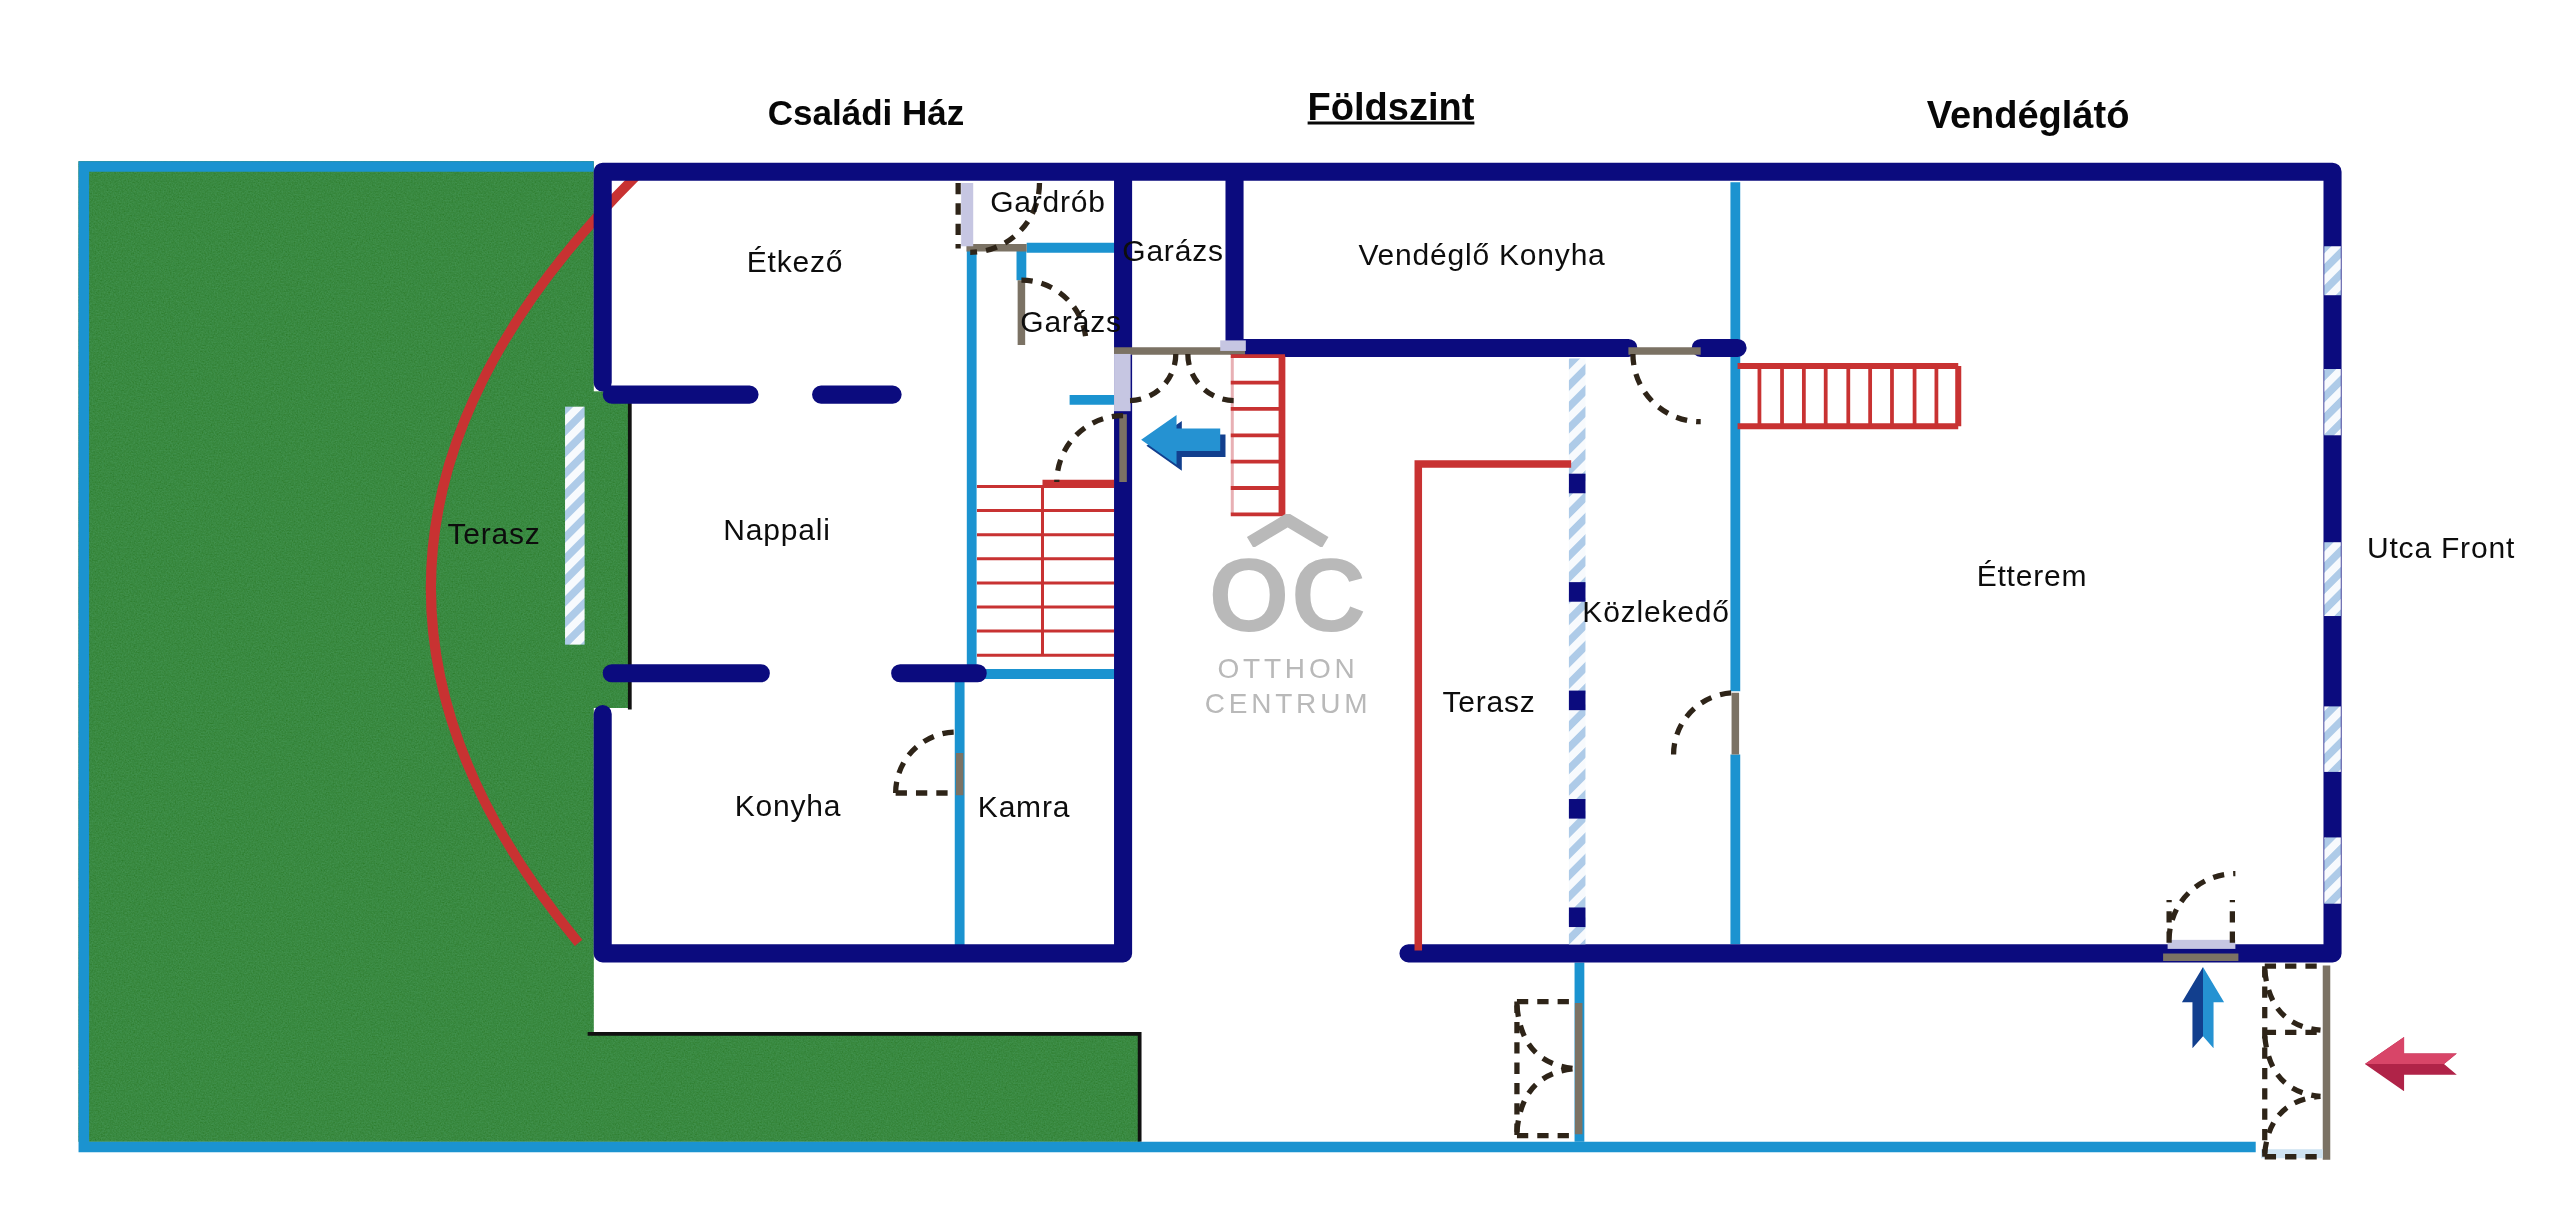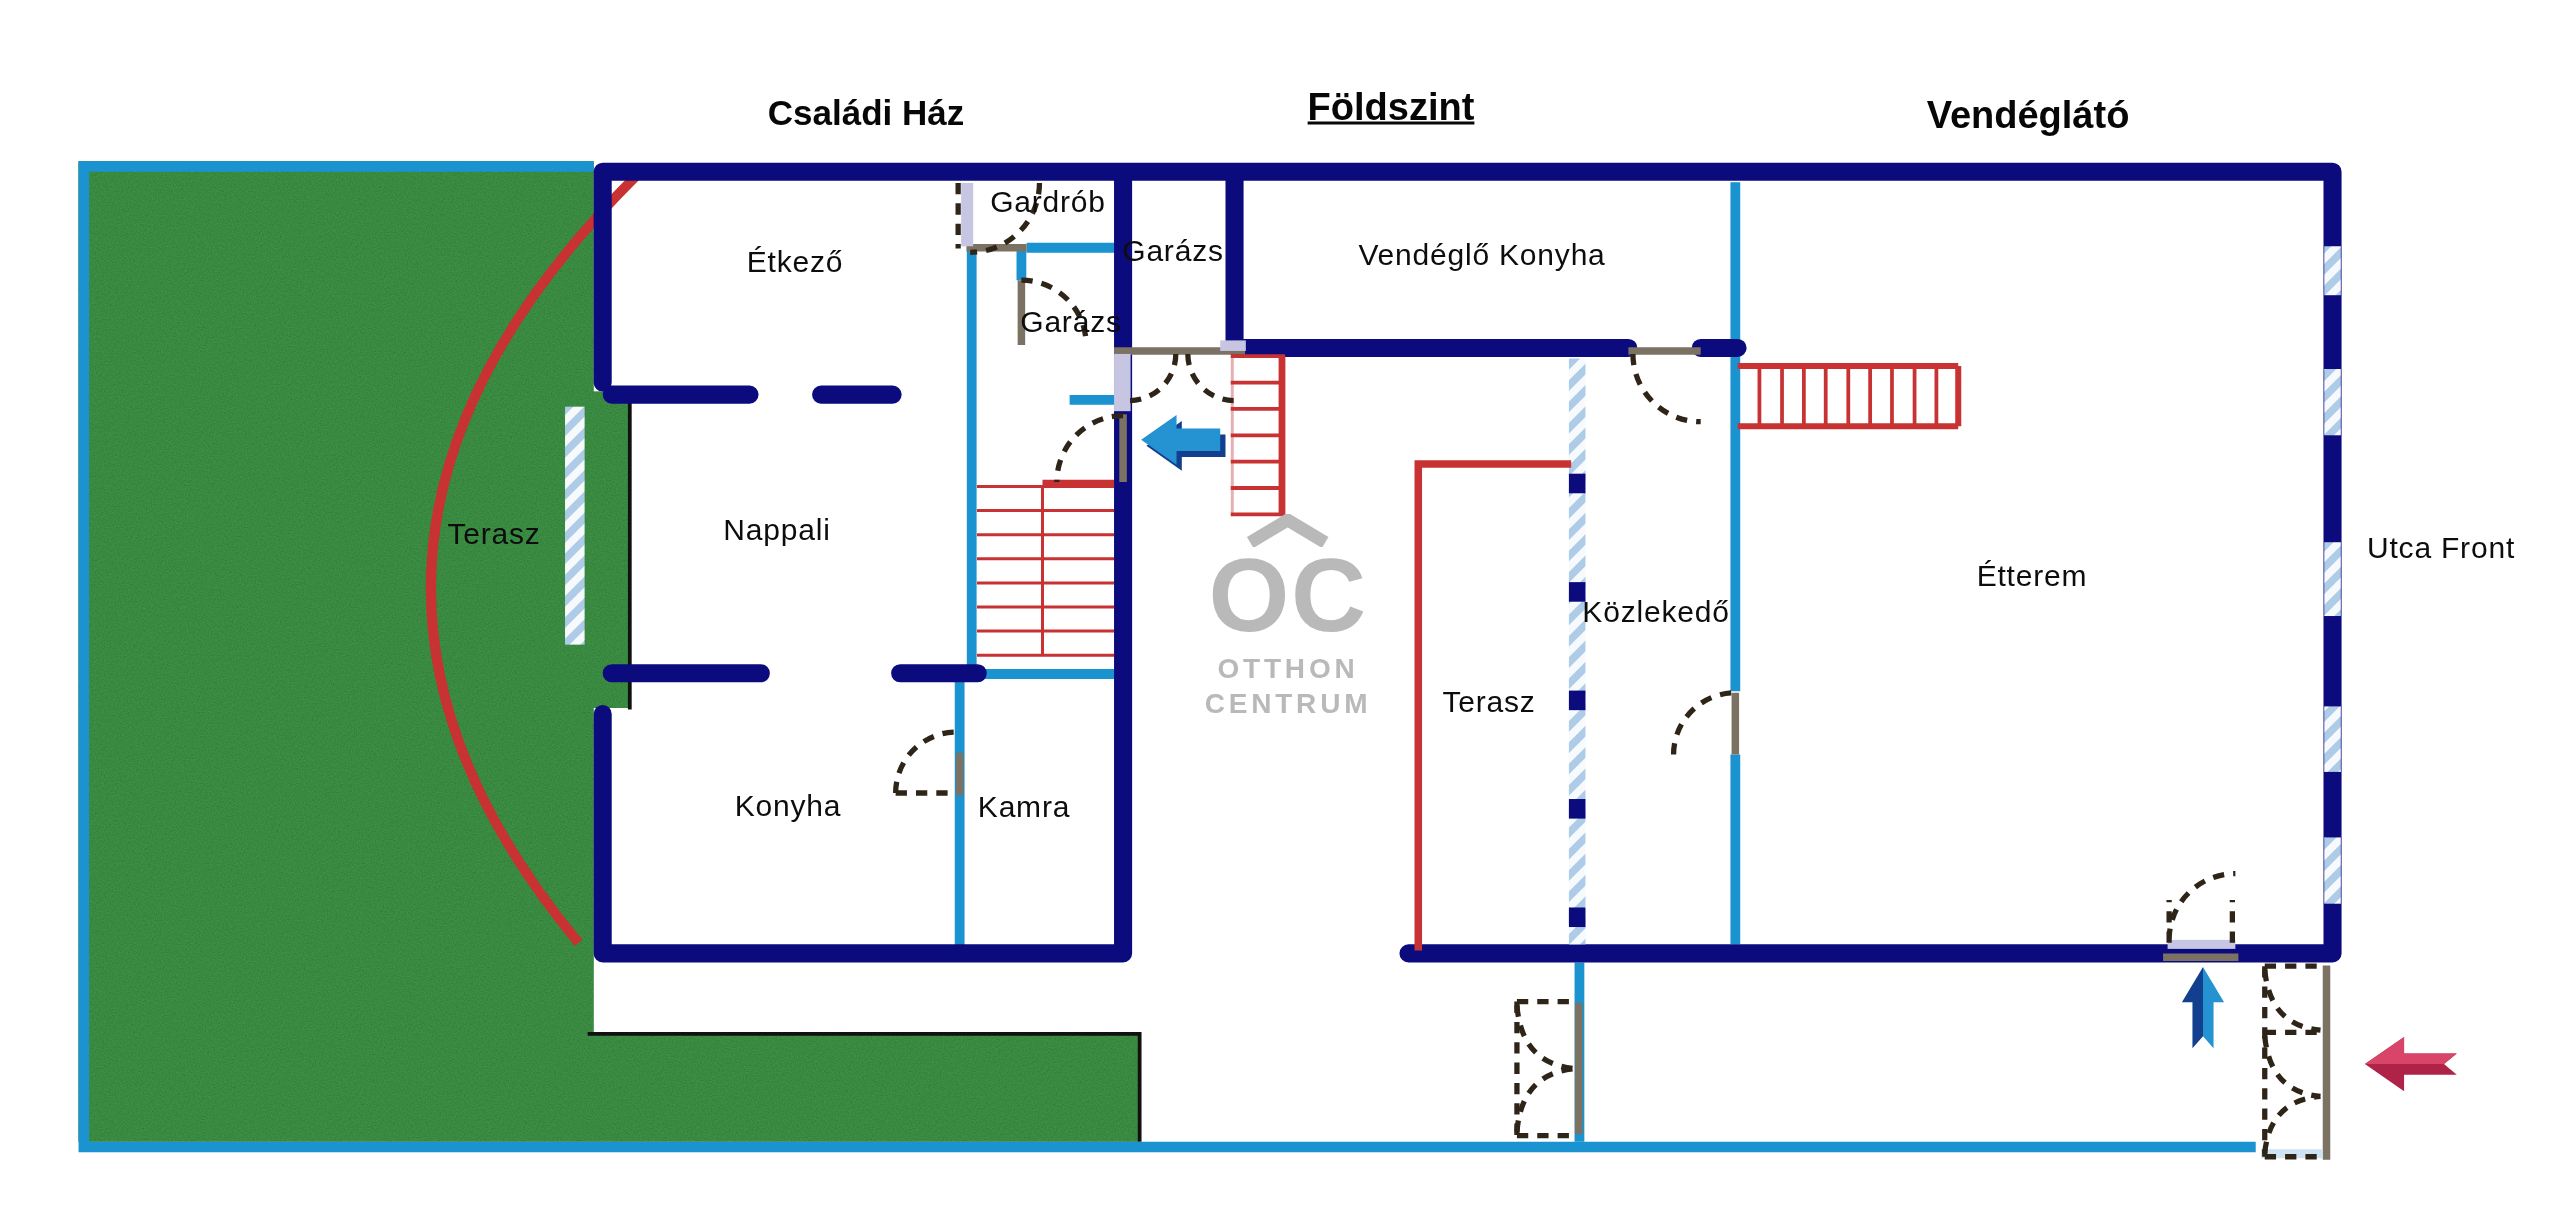--- a/index.html
+++ b/index.html
@@ -14,21 +14,21 @@
   }
   .title{font-weight:700;color:#070707;}
   .title-left{position:absolute;left:866px;top:113px;transform:translate(-50%,-50%);font-size:35px;}
   .title-center{position:absolute;left:1391px;top:107px;transform:translate(-50%,-50%);font-size:38px;text-decoration:underline;}
   .title-right{position:absolute;left:2028px;top:115px;transform:translate(-50%,-50%);font-size:38px;text-align:right;}
   .logo{
     position:absolute;left:1288px;top:514px;transform:translateX(-50%);
     text-align:center;color:var(--logo-gray);line-height:1;
   }
   .logo-mono{font-size:104px;font-weight:700;letter-spacing:1.5px;margin-top:-6px;}
-  .logo-word{font-size:28px;font-weight:700;letter-spacing:3.8px;margin-top:7.5px;}
+  .logo-word{font-size:28px;font-weight:400;letter-spacing:3.8px;margin-top:7.5px;}
 </style>
 </head>
 <body>
 
 <div class="stage">
 
   <svg class="plan-svg" viewBox="0 0 3420 1620">
     <defs>
       <pattern id="hatch" width="20" height="20" patternUnits="userSpaceOnUse" patternTransform="rotate(45)">
         <rect width="20" height="20" style="fill:var(--window-blue)"></rect>

